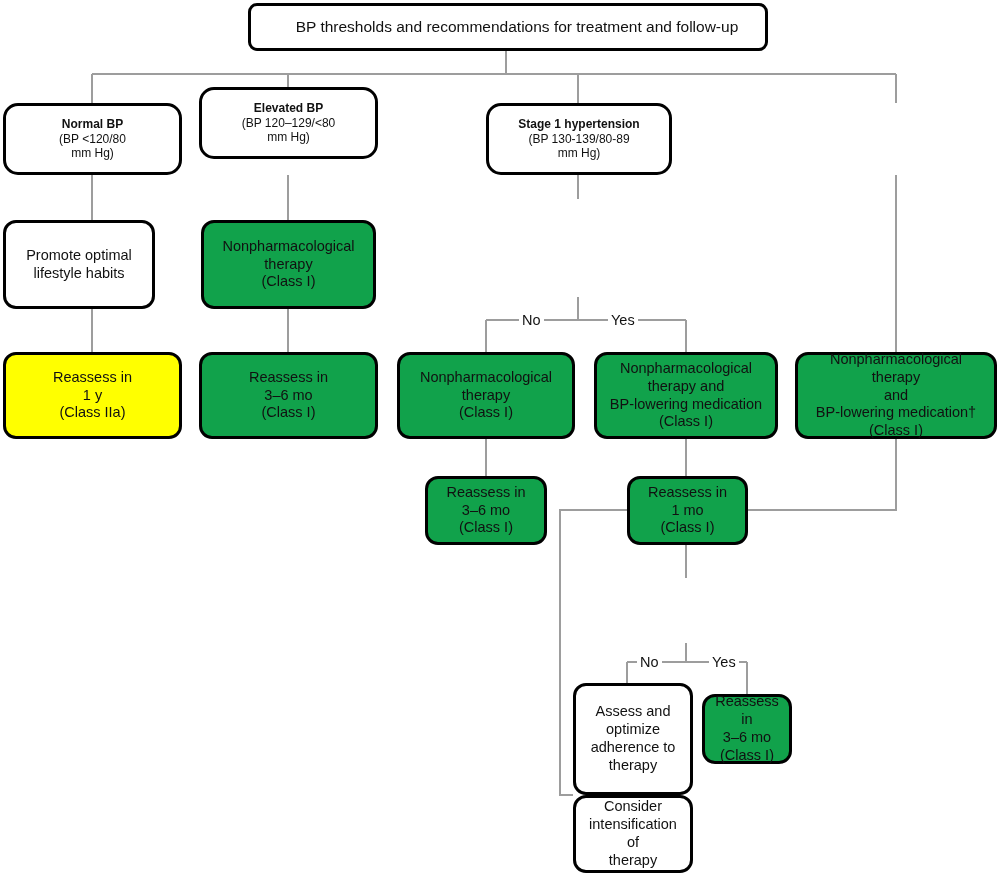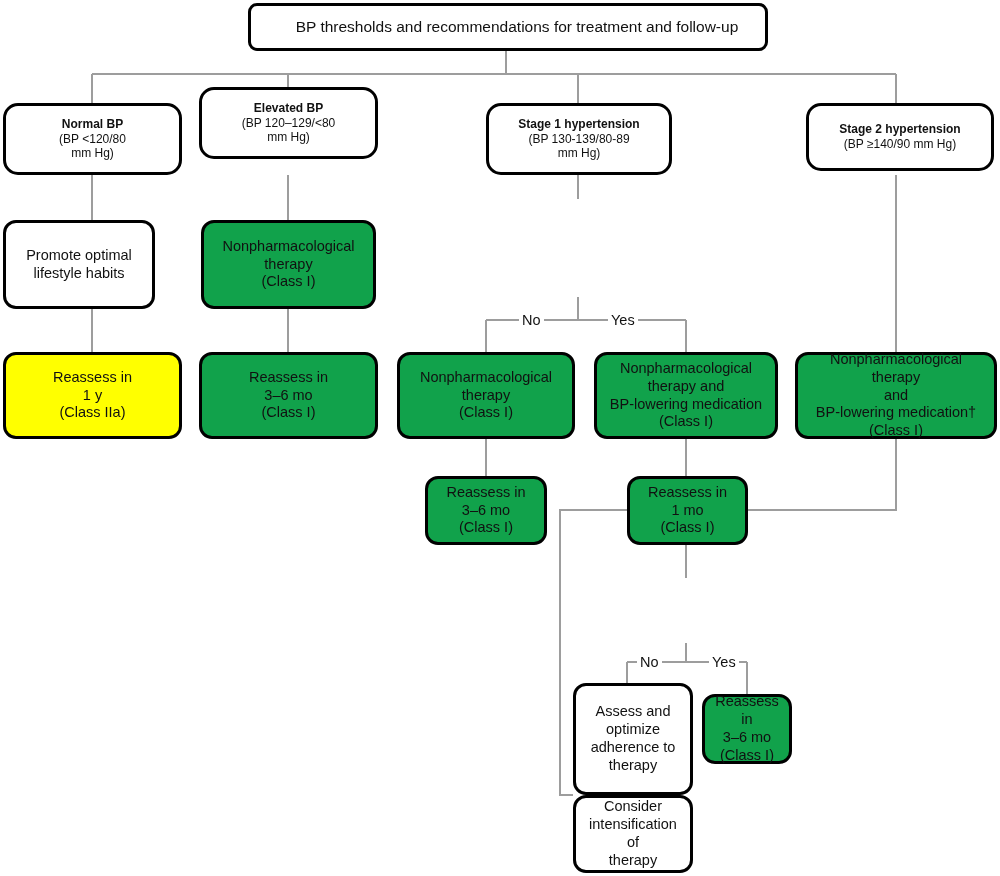--- a/index.html
+++ b/index.html
@@ -95,23 +95,20 @@
   <div class="node head" style="left:199px;top:87px;width:179px;height:72px;">
     <span class="txt"><span class="b">Elevated BP</span><br><span>(BP 120–129/&lt;80
 mm Hg)</span></span>
   </div>
 
   <div class="node head" style="left:486px;top:103px;width:186px;height:72px;">
     <span class="txt"><span class="b">Stage 1 hypertension</span><br><span>(BP 130-139/80-89
 mm Hg)</span></span>
   </div>
 
-  <div class="node head" style="left:806px;top:103px;width:188px;height:68px;">
-    <span class="txt"><span class="b">Stage 2 hypertension</span><br><span>(BP ≥140/90 mm Hg)</span></span>
-  </div>
 
   <div class="node" style="left:3px;top:220px;width:152px;height:89px;">
     <span class="txt">Promote optimal
 lifestyle habits</span>
   </div>
 
   <div class="node green" style="left:201px;top:220px;width:175px;height:89px;">
     <span class="txt">Nonpharmacological
 therapy
 (Class I)</span>

